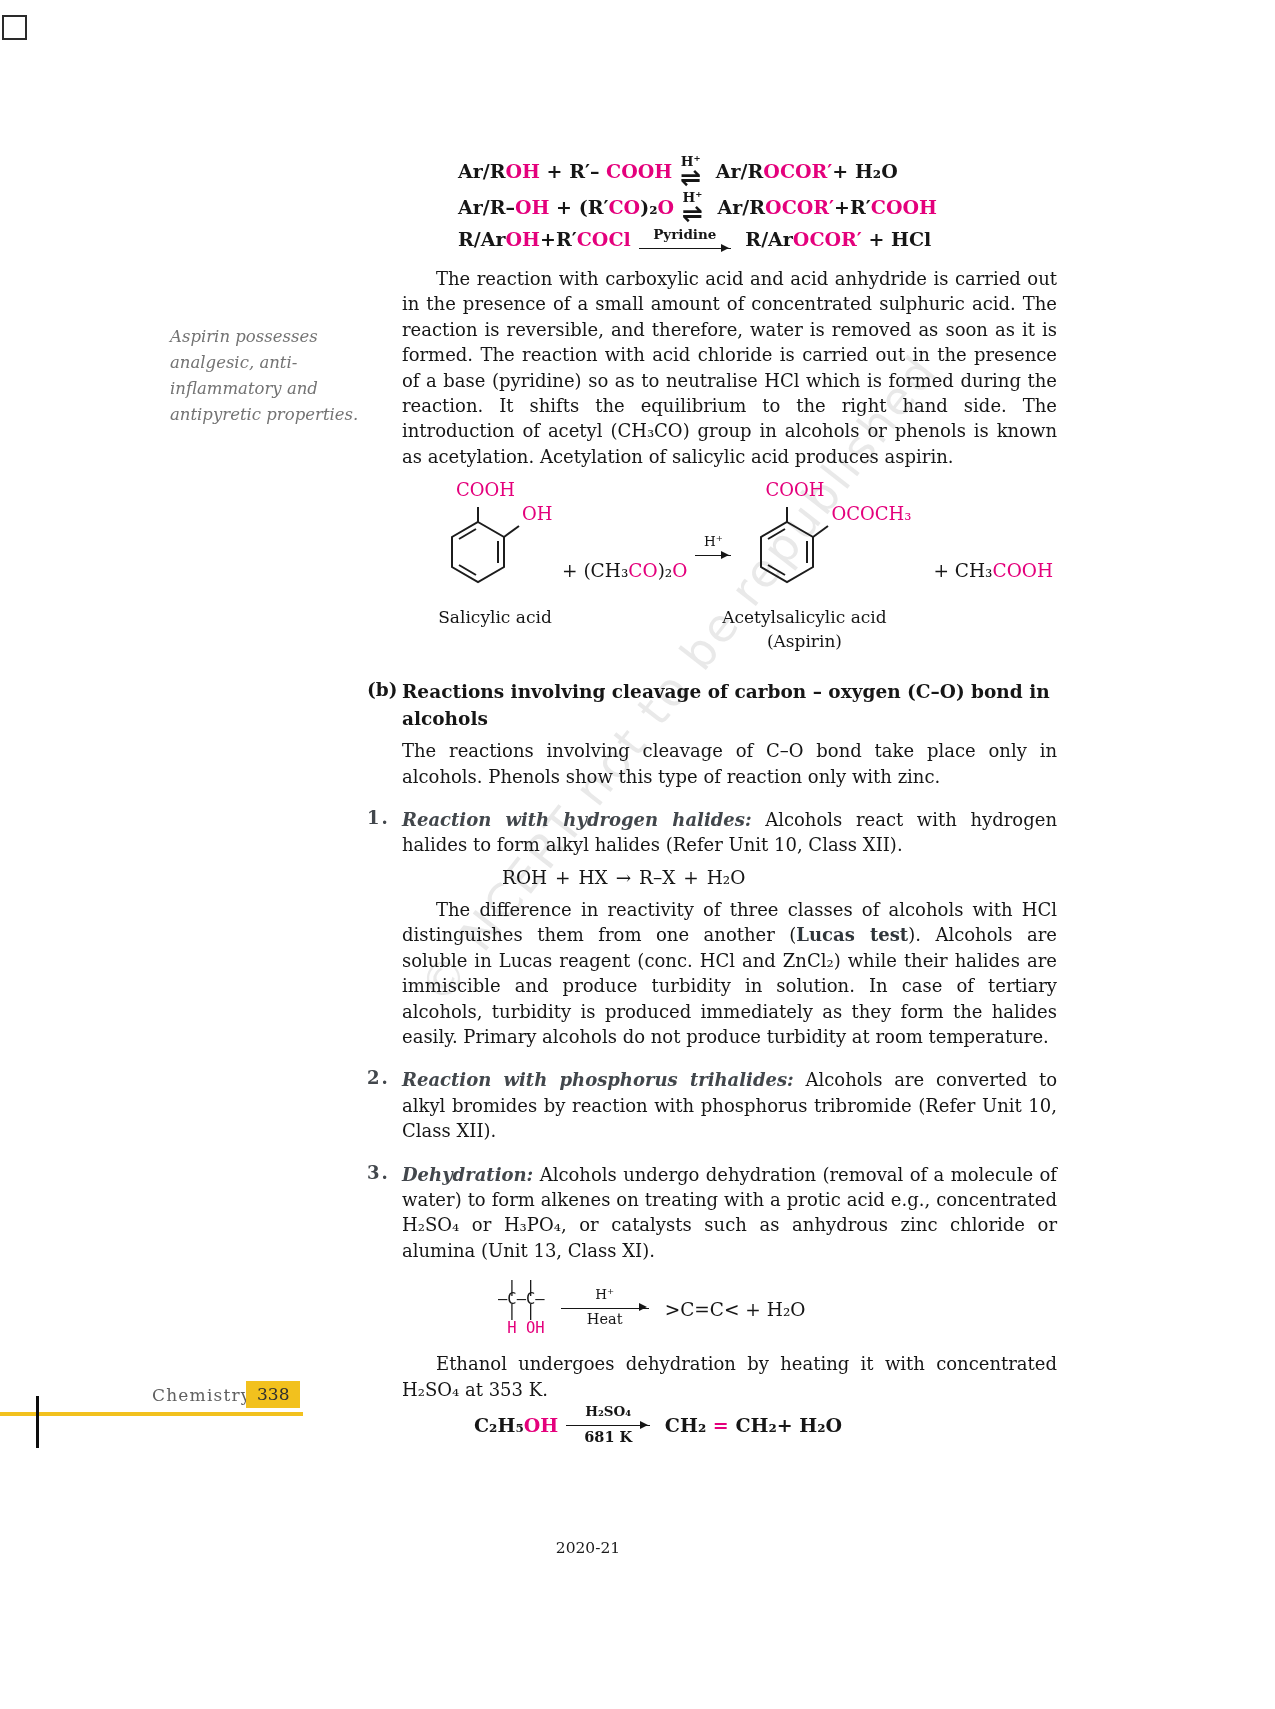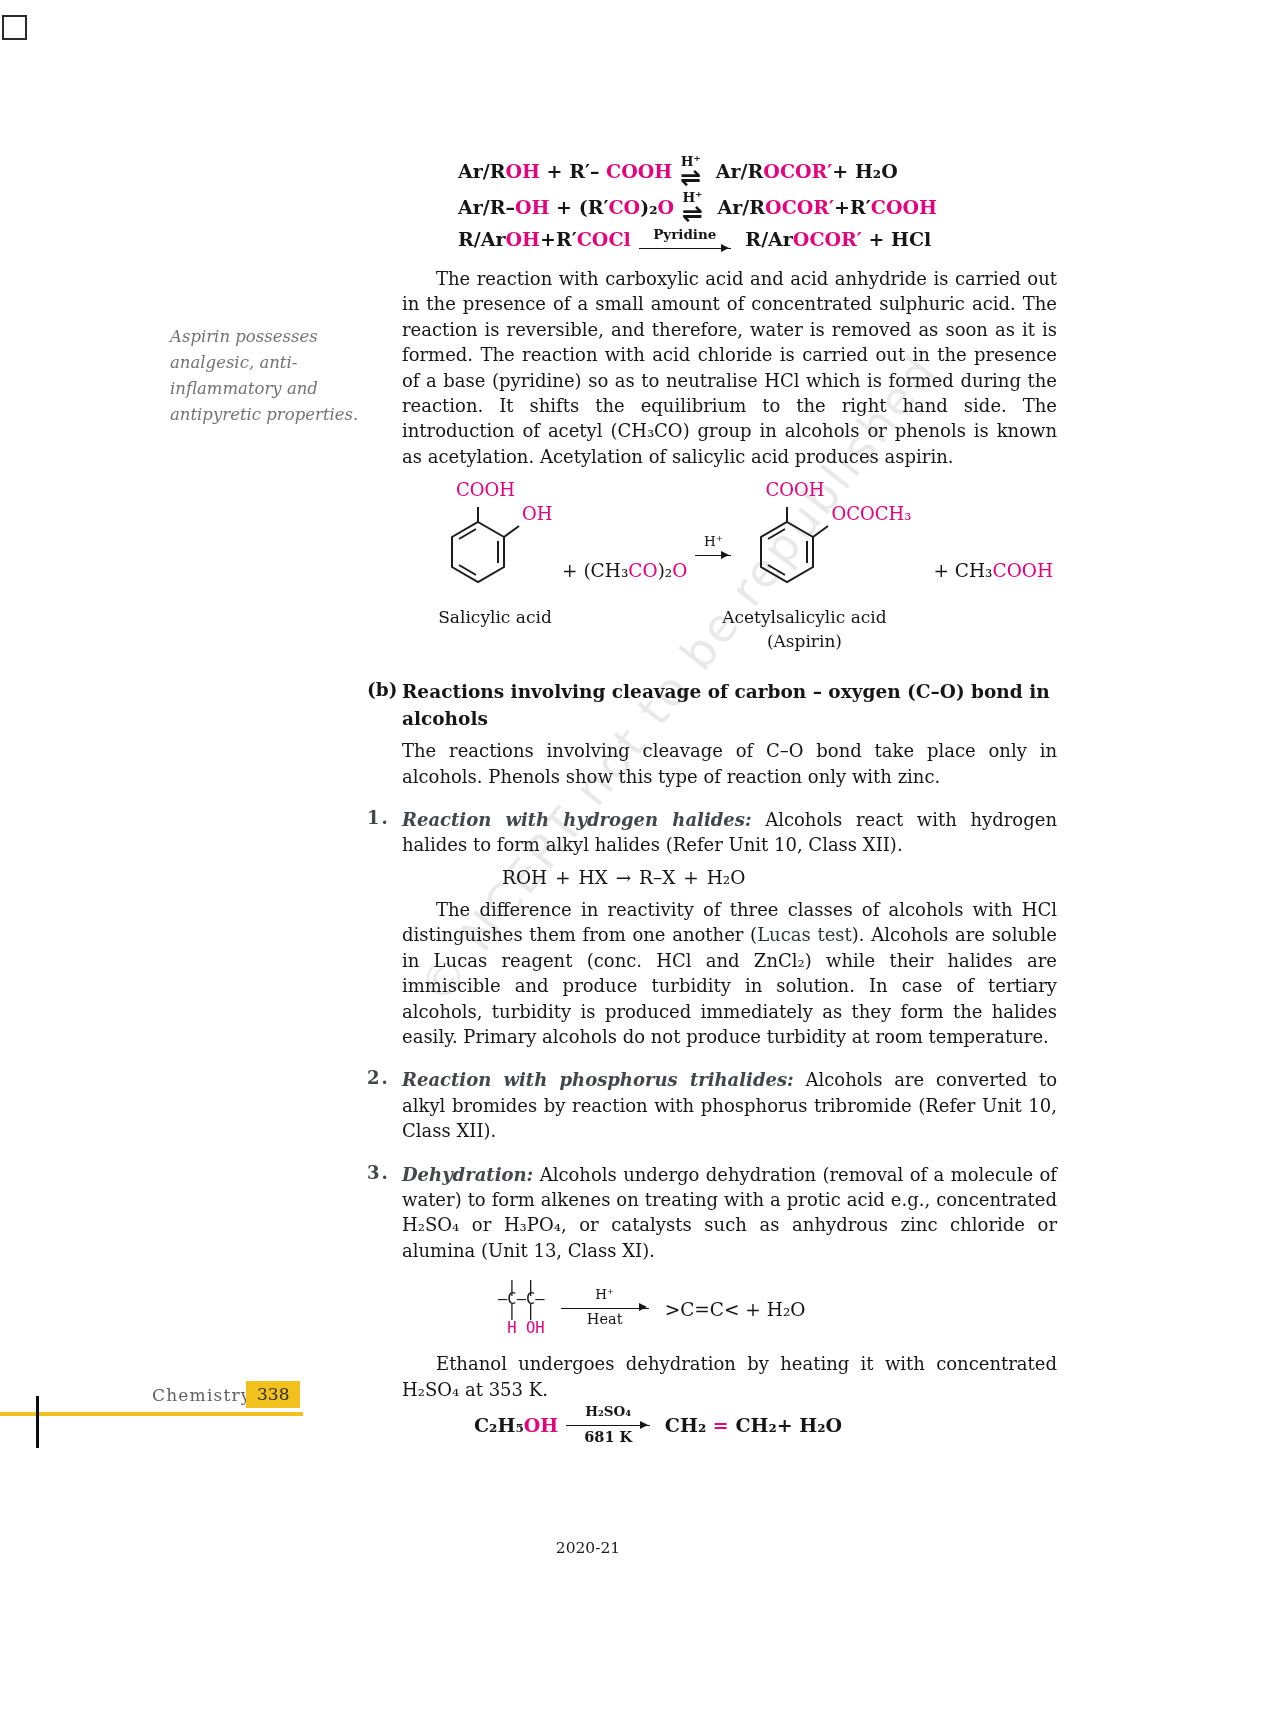--- a/index.html
+++ b/index.html
@@ -42,21 +42,21 @@
   .struct2{margin-left:6px;}
   
   .sec-head{display:flex;margin:20px 0 6px;}
   .sec-label{flex:none;width:35px;margin-left:-35px;font-weight:bold;font-size:18.5px;}
   .sec-title{margin:0;font-weight:bold;font-size:18.5px;line-height:26.5px;text-align:left;}
   
   .item{display:flex;margin-top:18px;}
   .item-num{flex:none;width:35px;margin-left:-35px;color:#42474c;font-weight:bold;font-size:18px;letter-spacing:2px;}
   .item-body{flex:1 1 auto;min-width:0;}
   .lead{color:#42474c;font-weight:bold;font-style:italic;font-size:18px;}
-  .lead-inline{color:#30363b;font-weight:normal;}
+  .lead-inline{color:#30363b;font-weight:bold;}
   .eq-line{font-size:18.5px;margin:9px 0 9px 100px;white-space:nowrap;word-spacing:2px;}
   
   .dehyd{display:flex;align-items:center;margin:18px 0 2px 96px;}
   .skel{font-family:"DejaVu Sans Mono","Liberation Mono",monospace;font-size:15.5px;line-height:12px;white-space:pre;color:#161616;}
   .skel > div{height:12px;}
   .skel-sub{font-family:"DejaVu Sans Mono","Liberation Mono",monospace;font-size:15.5px;white-space:pre;color:#e4007c;margin-top:2px;}
   .dehyd .arr{margin:0 16px;}
   .dehyd-prod{font-size:18.5px;white-space:nowrap;}
   .ethanol{margin-top:14px;}
   .final-eq{font-size:19px;margin:4px 0 0 72px;white-space:nowrap;font-weight:bold;}

